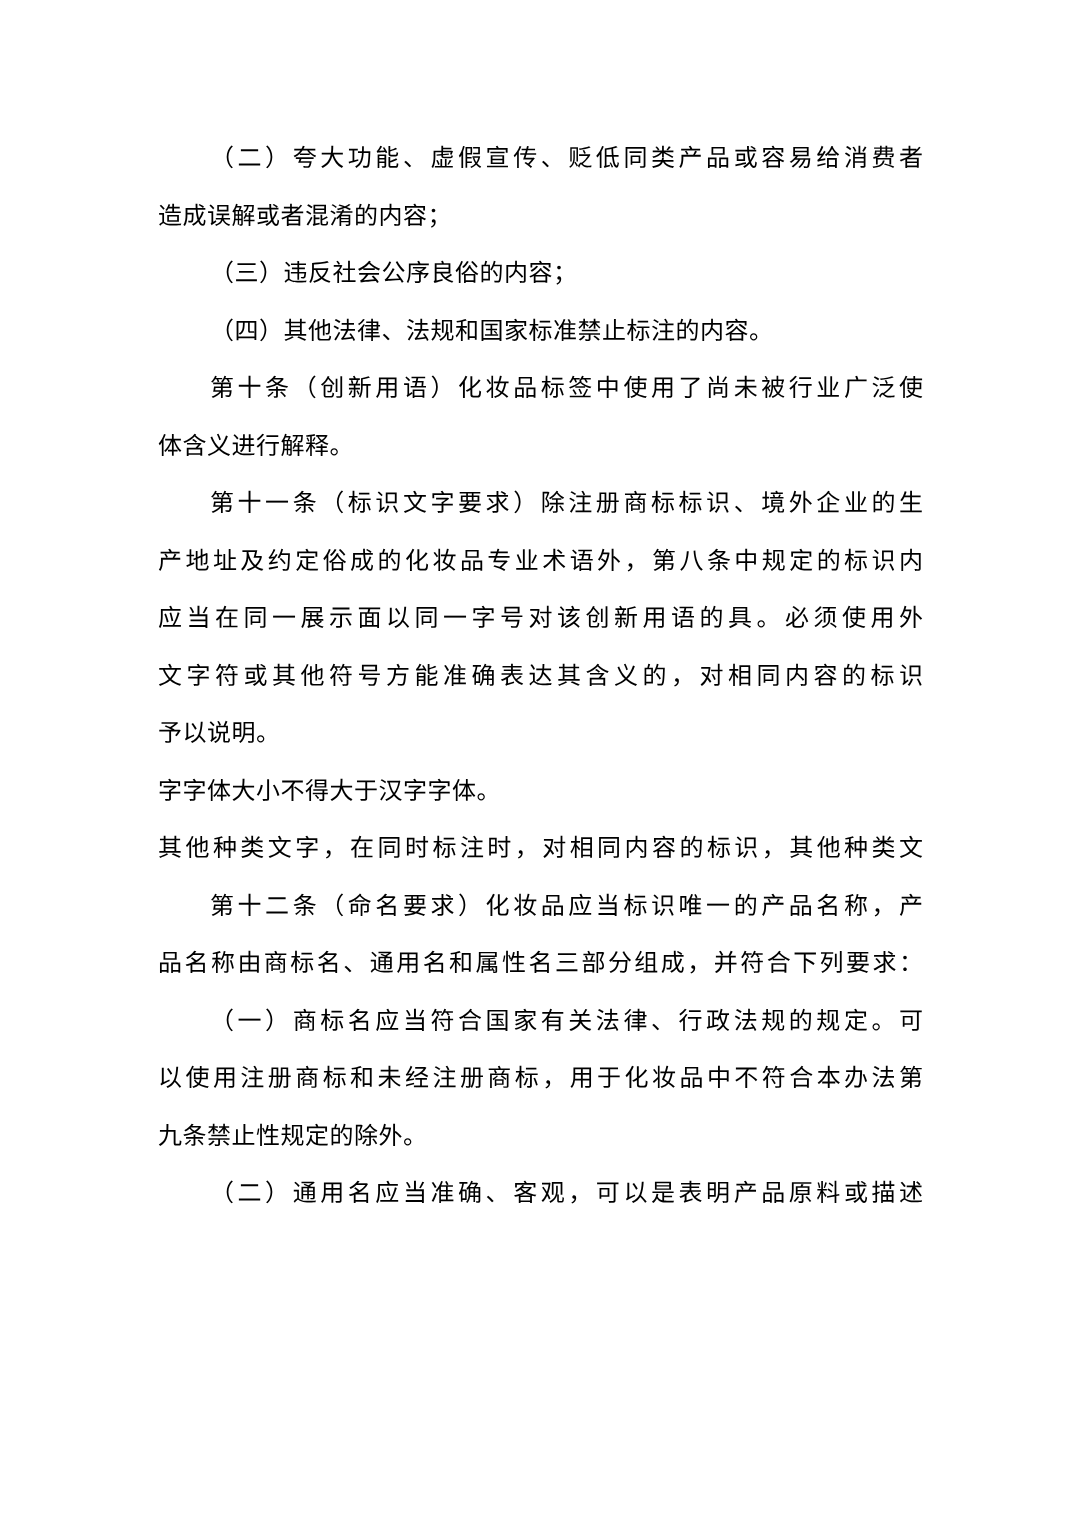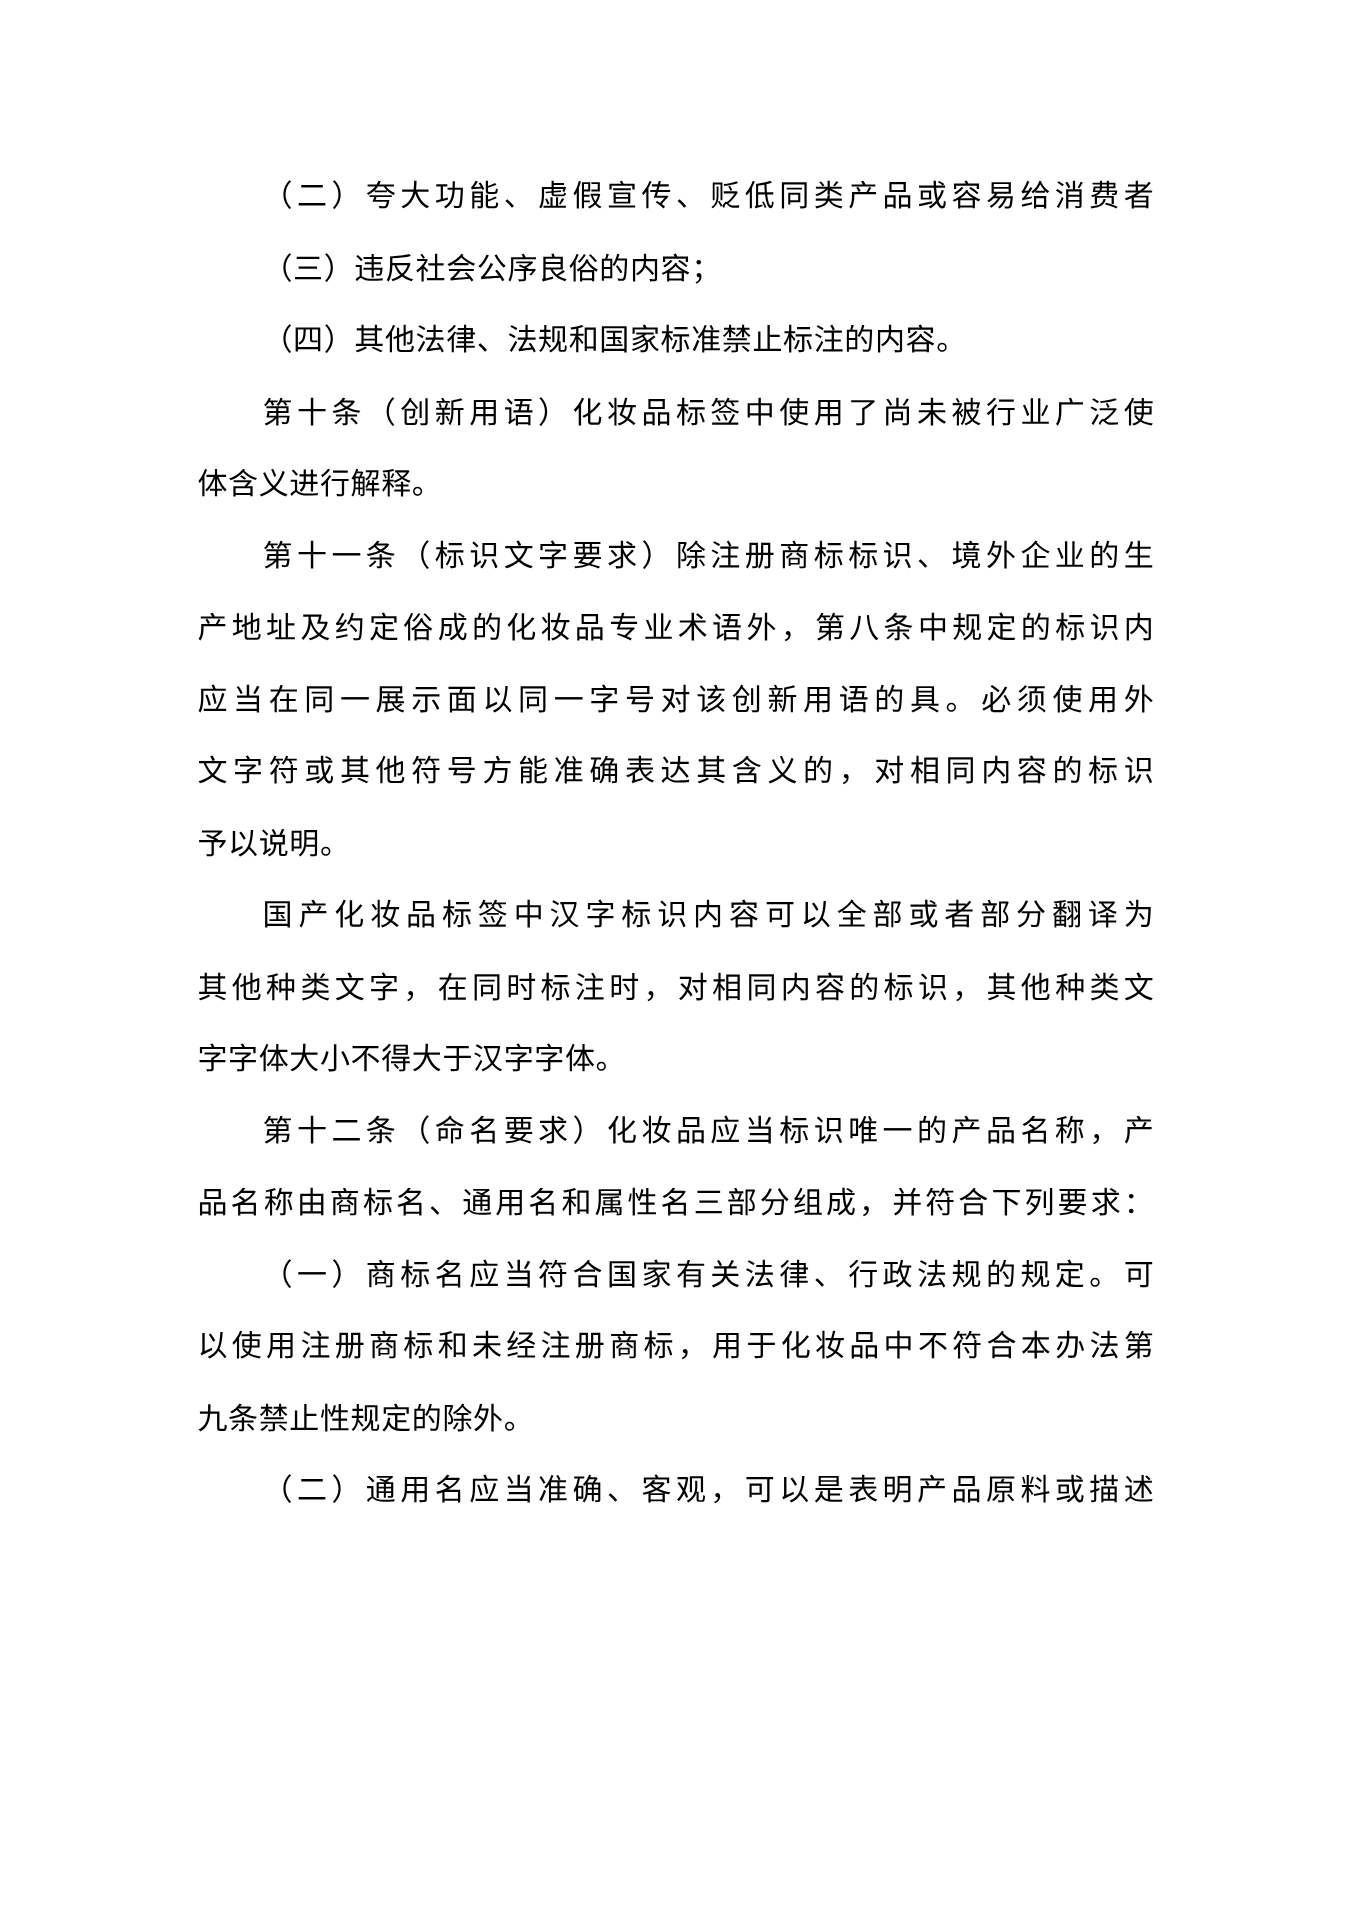--- a/index.html
+++ b/index.html
@@ -41,32 +41,32 @@
   .seg.bold {
     font-weight: 400;
   }
 </style>
 </head>
 <body>
 
 <div class="page">
   <div class="text-block" id="doc-lines">
       <div class="line indent justify"><span class="seg">（二）夸大功能、虚假宣传、贬低同类产品或容易给消费者</span></div>
+      <div class="line"><span class="seg">造成误解或者混淆的内容；</span></div>
       <div class="line indent"><span class="seg">（三）违反社会公序良俗的内容；</span></div>
       <div class="line indent"><span class="seg">（四）其他法律、法规和国家标准禁止标注的内容。</span></div>
       <div class="line indent justify"><span class="seg bold">第十条（创新用语）</span><span class="seg">化妆品标签中使用了尚未被行业广泛使</span></div>
       <div class="line"><span class="seg">体含义进行解释。</span></div>
       <div class="line indent justify"><span class="seg bold">第十一条（标识文字要求）</span><span class="seg">除注册商标标识、境外企业的生</span></div>
       <div class="line justify"><span class="seg">产地址及约定俗成的化妆品专业术语外，第八条中规定的标识内</span></div>
       <div class="line justify"><span class="seg">应当在同一展示面以同一字号对该创新用语的具。必须使用外</span></div>
       <div class="line justify"><span class="seg">文字符或其他符号方能准确表达其含义的，对相同内容的标识</span></div>
       <div class="line"><span class="seg">予以说明。</span></div>
-      <div class="line indent justify"><span class="seg">国产化妆品标签中汉字标识内容可以全部或者部分翻译为</span></div>
+      <div class="line"><span class="seg">字字体大小不得大于汉字字体。</span></div>
       <div class="line justify"><span class="seg">其他种类文字，在同时标注时，对相同内容的标识，其他种类文</span></div>
-      <div class="line"><span class="seg">字字体大小不得大于汉字字体。</span></div>
       <div class="line indent justify"><span class="seg bold">第十二条（命名要求）</span><span class="seg">化妆品应当标识唯一的产品名称，产</span></div>
       <div class="line justify"><span class="seg">品名称由商标名、通用名和属性名三部分组成，并符合下列要求：</span></div>
       <div class="line indent justify"><span class="seg">（一）商标名应当符合国家有关法律、行政法规的规定。可</span></div>
       <div class="line justify"><span class="seg">以使用注册商标和未经注册商标，用于化妆品中不符合本办法第</span></div>
       <div class="line"><span class="seg">九条禁止性规定的除外。</span></div>
       <div class="line indent justify"><span class="seg">（二）通用名应当准确、客观，可以是表明产品原料或描述</span></div>
     </div>
 </div>
 
 </body></html>

